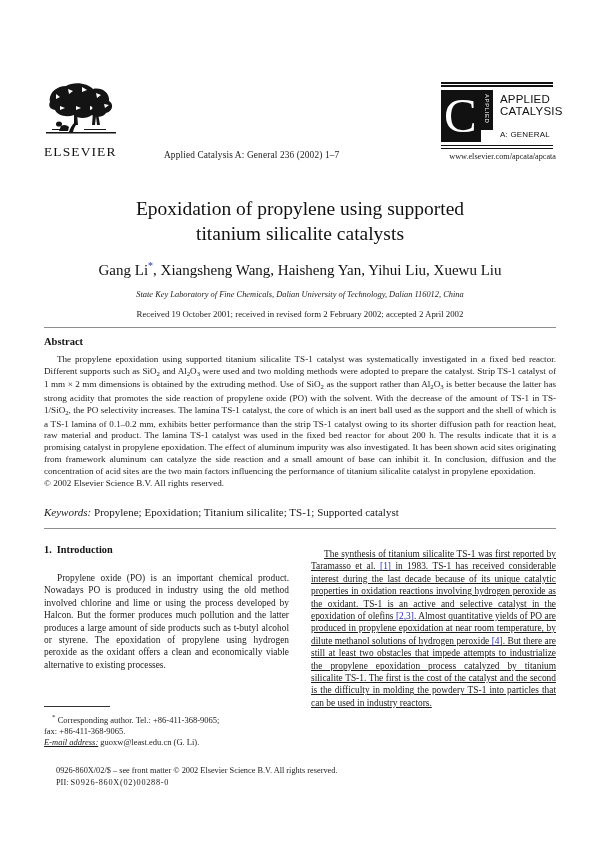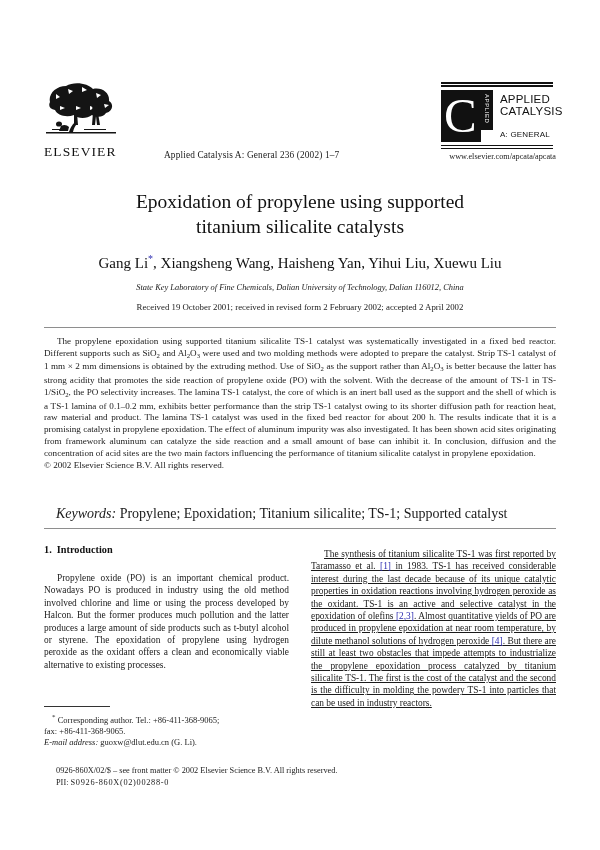--- a/index.html
+++ b/index.html
@@ -129,21 +129,21 @@
     margin-top: 3px;
     text-align: right;
     font-size: 8.2px;
     color: #1a1a1a;
     letter-spacing: 0px;
   }
 
   
   .titleblock {
     position: absolute;
-    left: 44px; top: 189px;
+    left: 44px; top: 196px;
     width: 512px;
     text-align: center;
   }
   .paper-title {
     font-size: 19.5px;
     line-height: 25px;
     font-weight: 400;
     margin: 0;
     color: #111;
   }
@@ -195,23 +195,23 @@
     font-size: 9.1px;
     line-height: 11.9px;
     text-align: justify;
     text-justify: inter-word;
     color: #1a1a1a;
   }
   .abstract-body p { margin: 0; }
   .abstract-body .indent { text-indent: 13px; }
   .keywords {
     position: absolute;
-    left: 56px; top: 506px;
-    width: 512px;
-    font-size: 14px;
+    left: 44px; top: 506px;
+    width: 512px;
+    font-size: 11px;
     color: #1a1a1a;
   }
   .keywords i { font-style: italic; }
 
   
   .section-head {
     position: absolute;
     left: 44px; top: 544px;
     font-size: 10.3px;
     font-weight: bold;
@@ -239,21 +239,21 @@
     font-size: 8.5px;
     line-height: 11.2px;
     color: #1a1a1a;
   }
   .footnote-rule {
     width: 66px; height: 1px;
     background: #333;
     margin-bottom: 5px;
   }
   .footnote .line-star { text-indent: 8px; }
-  .footnote .email-label { font-style: italic; }
+  .footnote .email-label { font-style: italic; text-decoration: underline; }
 
   
   .bottom-matter {
     position: absolute;
     left: 56px; top: 765px;
     width: 512px;
     font-size: 8.3px;
     line-height: 11.5px;
     color: #1a1a1a;
   }
@@ -329,20 +329,21 @@
     </h1>
     <div class="authors"><span>Gang Li</span><sup>*</sup><span>, Xiangsheng Wang, Haisheng Yan, Yihui Liu, Xuewu Liu</span></div>
     <div class="affiliation">State Key Laboratory of Fine Chemicals, Dalian University of Technology, Dalian 116012, China</div>
     <div class="received">Received 19 October 2001; received in revised form 2 February 2002; accepted 2 April 2002</div>
   </div>
 
   <div class="rule" id="rule-abstract-top"></div>
   <div class="rule" id="rule-abstract-bot"></div>
 
   <div class="abstract-wrap">
+    <div class="abstract-head">Abstract</div>
     <div class="abstract-body">
       <p class="indent"><span>The propylene epoxidation using supported titanium silicalite TS-1 catalyst was systematically investigated in a fixed bed reactor. Different supports such as SiO</span><sub>2</sub><span> and Al</span><sub>2</sub><span>O</span><sub>3</sub><span> were used and two molding methods were adopted to prepare the catalyst. Strip TS-1 catalyst of 1 mm × 2 mm dimensions is obtained by the extruding method. Use of SiO</span><sub>2</sub><span> as the support rather than Al</span><sub>2</sub><span>O</span><sub>3</sub><span> is better because the latter has strong acidity that promotes the side reaction of propylene oxide (PO) with the solvent. With the decrease of the amount of TS-1 in TS-1/SiO</span><sub>2</sub><span>, the PO selectivity increases. The lamina TS-1 catalyst, the core of which is an inert ball used as the support and the shell of which is a TS-1 lamina of 0.1–0.2 mm, exhibits better performance than the strip TS-1 catalyst owing to its shorter diffusion path for reaction heat, raw material and product. The lamina TS-1 catalyst was used in the fixed bed reactor for about 200 h. The results indicate that it is a promising catalyst in propylene epoxidation. The effect of aluminum impurity was also investigated. It has been shown acid sites originating from framework aluminum can catalyze the side reaction and a small amount of base can inhibit it. In conclusion, diffusion and the concentration of acid sites are the two main factors influencing the performance of titanium silicalite catalyst in propylene epoxidation.</span></p>
       <p>© 2002 Elsevier Science B.V. All rights reserved.</p>
     </div>
   </div>
 
   <div class="keywords"><i>Keywords:</i><span> Propylene; Epoxidation; Titanium silicalite; TS-1; Supported catalyst</span></div>
 
   <div class="section-head"><span class="num">1.</span><span>Introduction</span></div>
 
@@ -351,21 +352,21 @@
   </div>
 
   <div class="col" id="col-right">
     <p><span>The synthesis of titanium silicalite TS-1 was first reported by Taramasso et al. </span><a class="cite">[1]</a><span> in 1983. TS-1 has received considerable interest during the last decade because of its unique catalytic properties in oxidation reactions involving hydrogen peroxide as the oxidant. TS-1 is an active and selective catalyst in the epoxidation of olefins </span><a class="cite">[2,3]</a><span>. Almost quantitative yields of PO are produced in propylene epoxidation at near room temperature, by dilute methanol solutions of hydrogen peroxide </span><a class="cite">[4]</a><span>. But there are still at least two obstacles that impede attempts to industrialize the propylene epoxidation process catalyzed by titanium silicalite TS-1. The first is the cost of the catalyst and the second is the difficulty in molding the powdery TS-1 into particles that can be used in industry reactors.</span></p>
   </div>
 
   <div class="footnote">
     <div class="footnote-rule"></div>
     <div class="line-star"><sup>*</sup><span> Corresponding author. Tel.: +86-411-368-9065;</span></div>
     <div>fax: +86-411-368-9065.</div>
-    <div><span class="email-label">E-mail address:</span><span> guoxw@dlut.edu.cn (G. Li).</span></div>
+    <div><span class="email-label">E-mail address:</span><span> guoxw@least.edu.cn (G. Li).</span></div>
   </div>
 
   <div class="bottom-matter">
     <div>0926-860X/02/$ – see front matter © 2002 Elsevier Science B.V. All rights reserved.</div>
     <div><span>PII: </span><span class="pii">S0926-860X(02)00288-0</span></div>
   </div>
 
 </div>
 
 </body></html>

